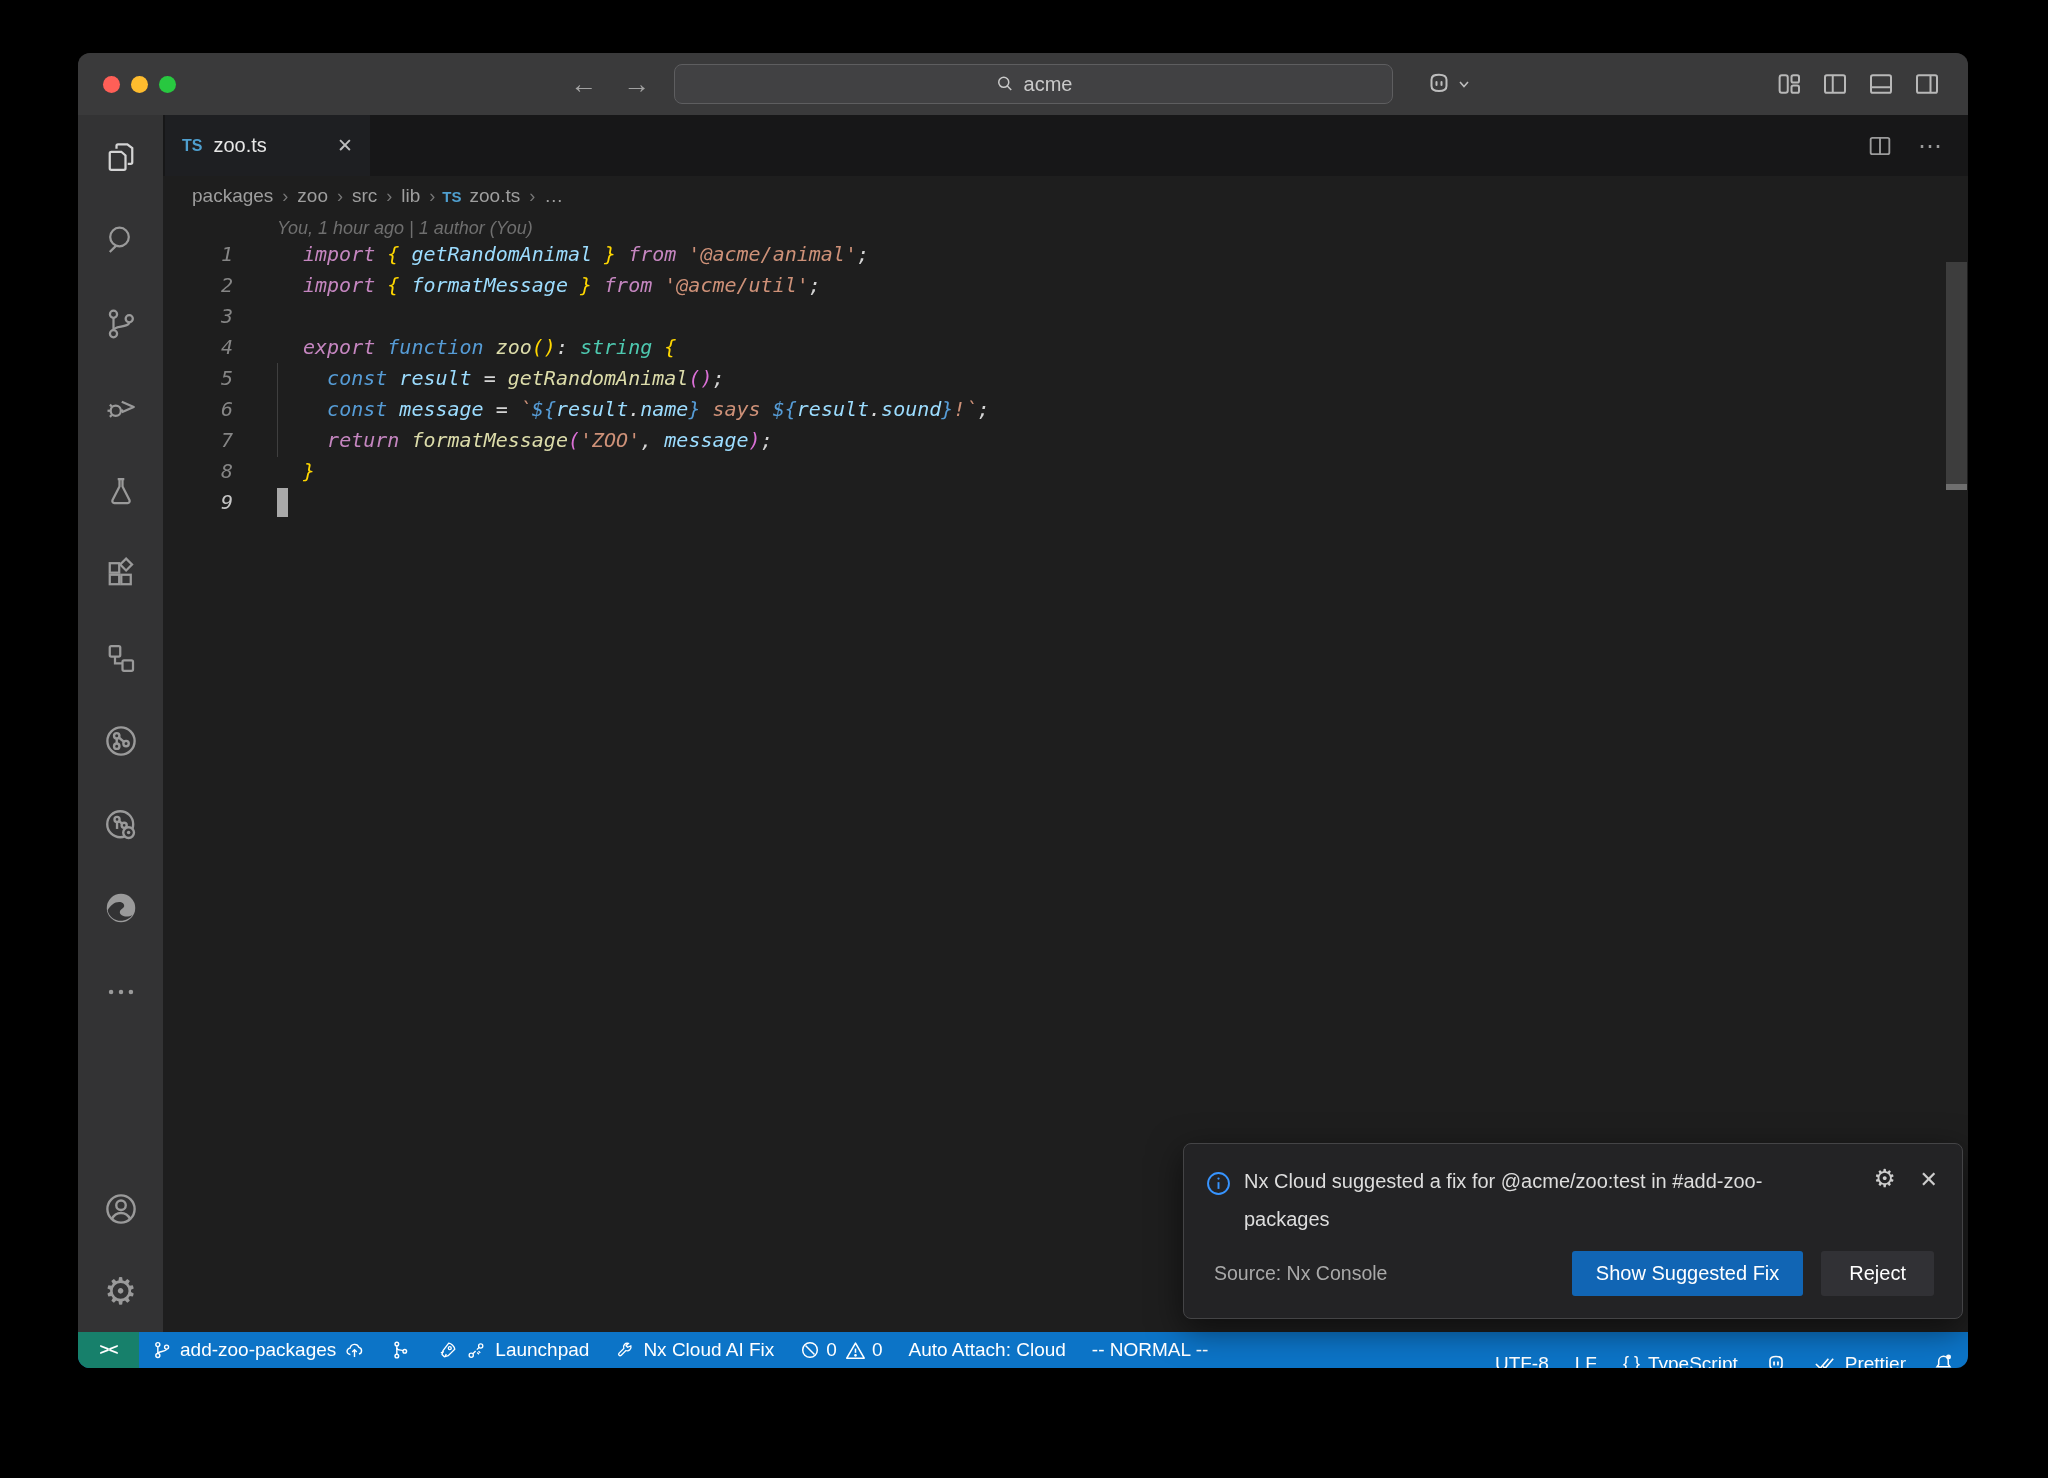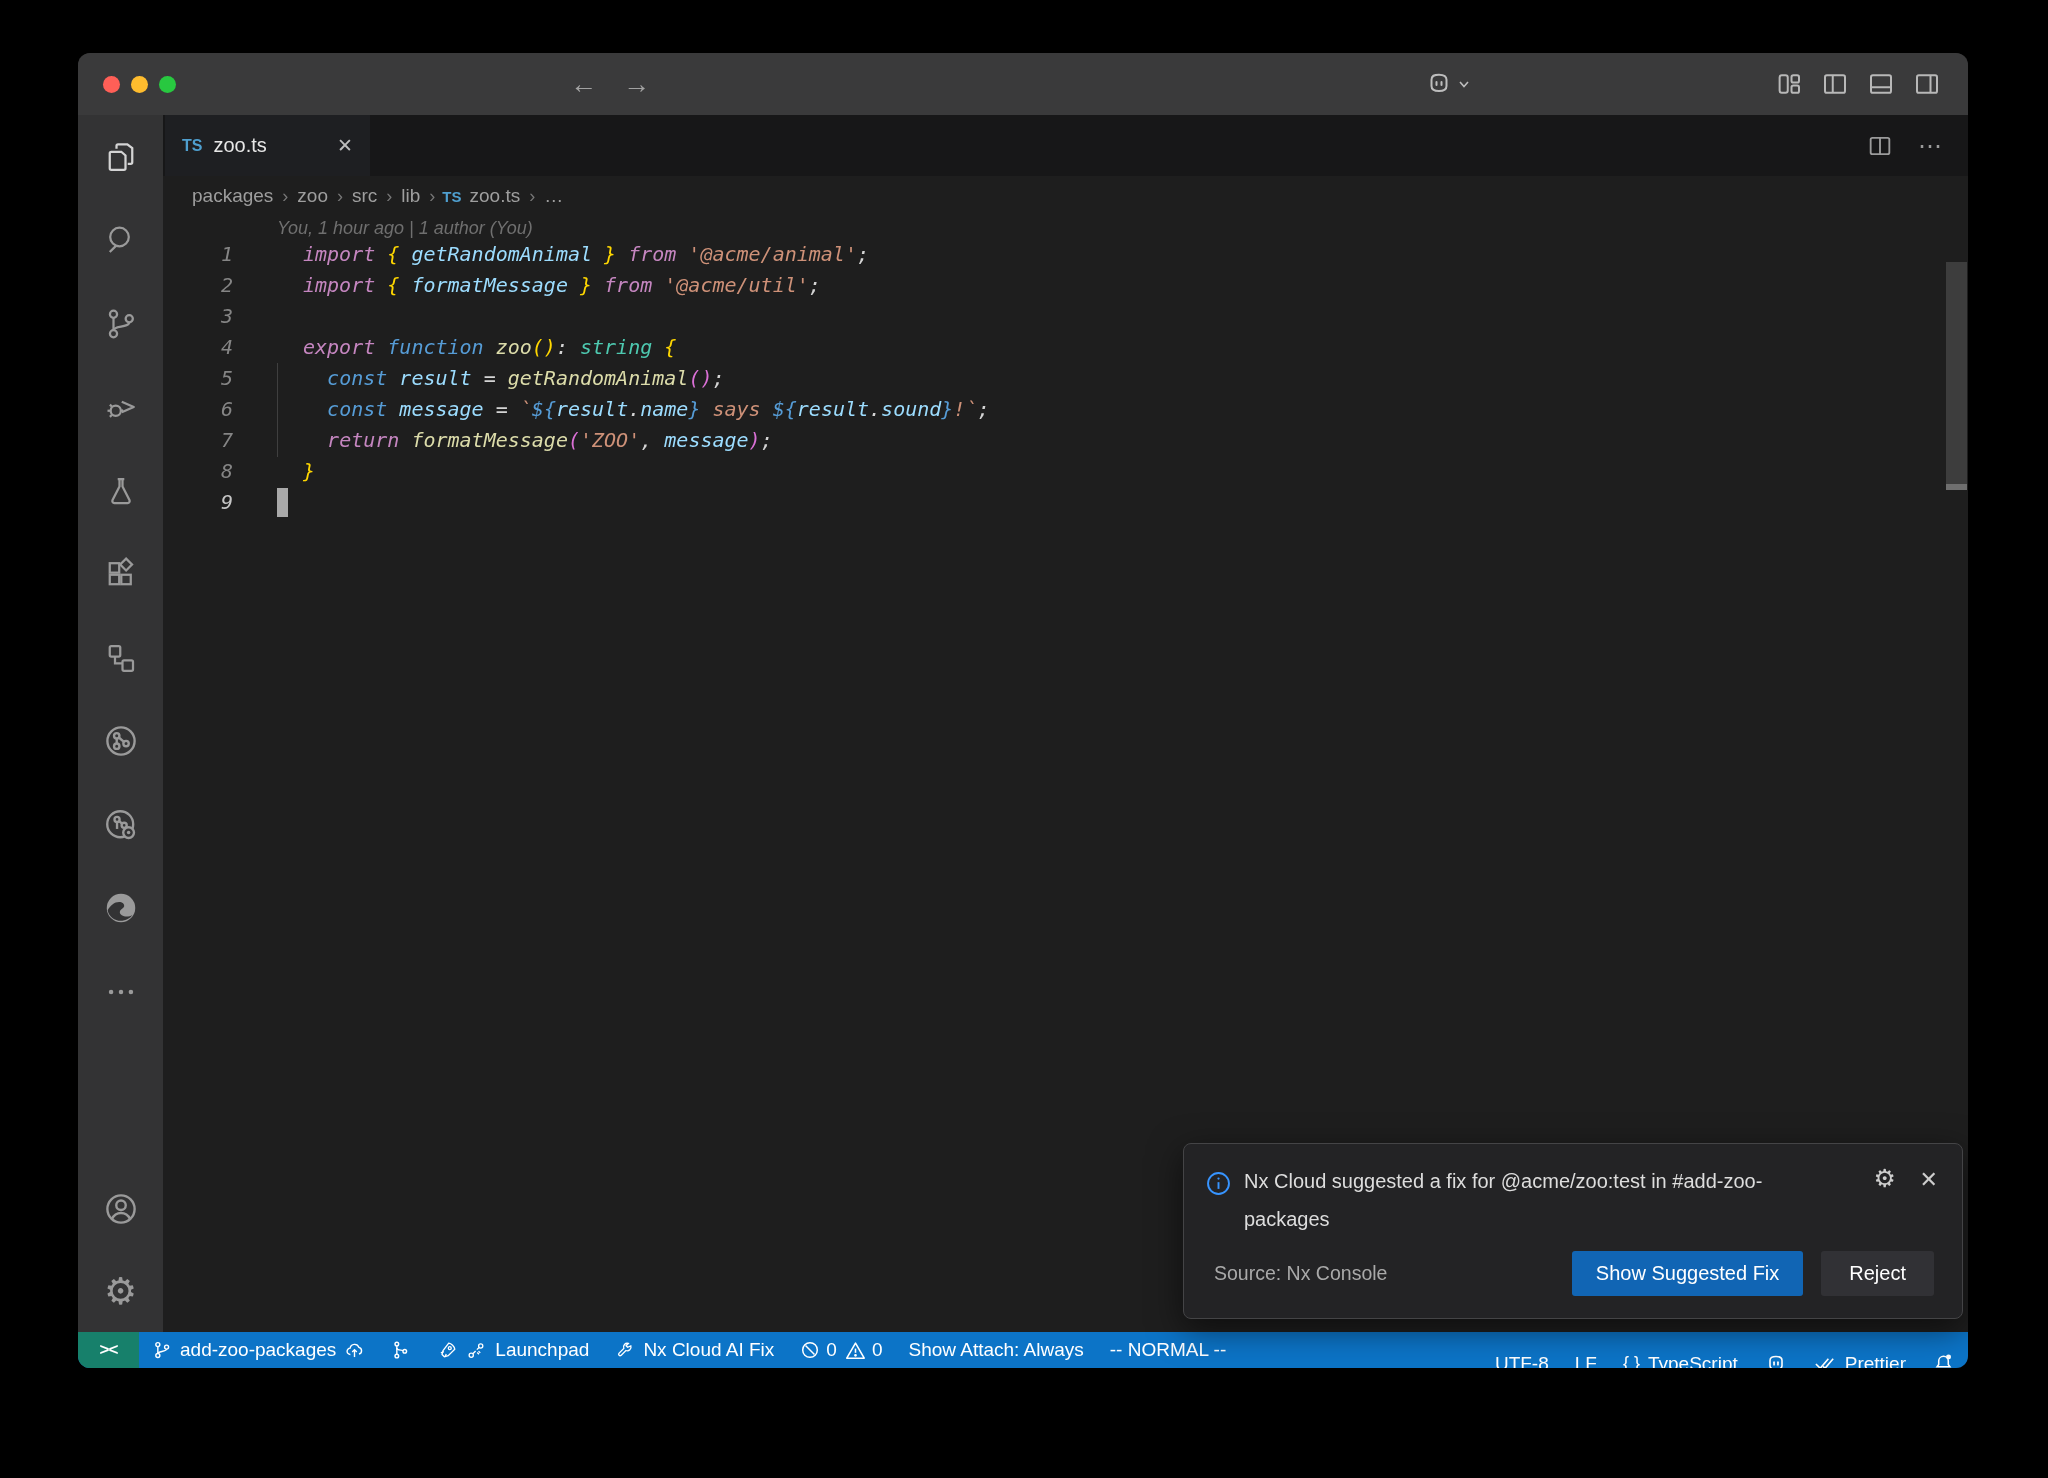--- a/index.html
+++ b/index.html
@@ -93,20 +93,27 @@
   <div class="titlebar">
     <div class="traffic">
       <span class="tl-red"></span>
       <span class="tl-yellow"></span>
       <span class="tl-green"></span>
     </div>
     <div class="nav-arrows">
       <span>←</span>
       <span>→</span>
     </div>
+    <div class="cmd-center">
+      <svg width="20" height="20" viewBox="0 0 24 24" fill="none" stroke="#c9c9c9" stroke-width="1.8">
+        <circle cx="10.5" cy="10" r="6"></circle>
+          <line x1="14.8" y1="14.5" x2="19.5" y2="19.2"></line>
+      </svg>
+      <span>acme</span>
+    </div>
     <div class="copilot-menu">
       <svg width="30" height="30" viewBox="0 0 24 24" fill="none" stroke="#bdbdbd" stroke-width="1.6">
         <path d="M6 8.5 C6 5.5 8 4.5 12 4.5 C16 4.5 18 5.5 18 8.5 L18 13.5 C18 16.5 16 17.5 12 17.5 C8 17.5 6 16.5 6 13.5 Z"></path>
         <rect x="9.2" y="9.5" width="1.6" height="4" rx=".8" fill="#bdbdbd" stroke="none"></rect>
         <rect x="13.2" y="9.5" width="1.6" height="4" rx=".8" fill="#bdbdbd" stroke="none"></rect>
       </svg>
       <svg width="14" height="14" viewBox="0 0 14 14" fill="none" stroke="#bdbdbd" stroke-width="1.6">
         <polyline points="3,5 7,9.5 11,5"></polyline>
       </svg>
     </div>
@@ -335,21 +342,21 @@
       </svg>
       <span class="cnt">0</span>
       <svg width="21" height="21" viewBox="0 0 20 20" fill="none" stroke="#fff" stroke-width="1.5">
         <path d="M10 3 L18.3 17.3 H1.7 Z" stroke-linejoin="round"></path>
         <line x1="10" y1="8.2" x2="10" y2="12.2"></line>
           <circle cx="10" cy="14.6" r=".6" fill="#fff"></circle>
       </svg>
       <span class="cnt">0</span>
     </div>
     <div class="sb-item">
-      <span>Show Attach: Always</span>
+      <span>Auto Attach: Cloud</span>
     </div>
     <div class="sb-item">
       <span>-- NORMAL --</span>
     </div>
 
     <div class="sb-right">
       <div class="sb-item">
         <span>UTF-8</span>
       </div>
       <div class="sb-item">

